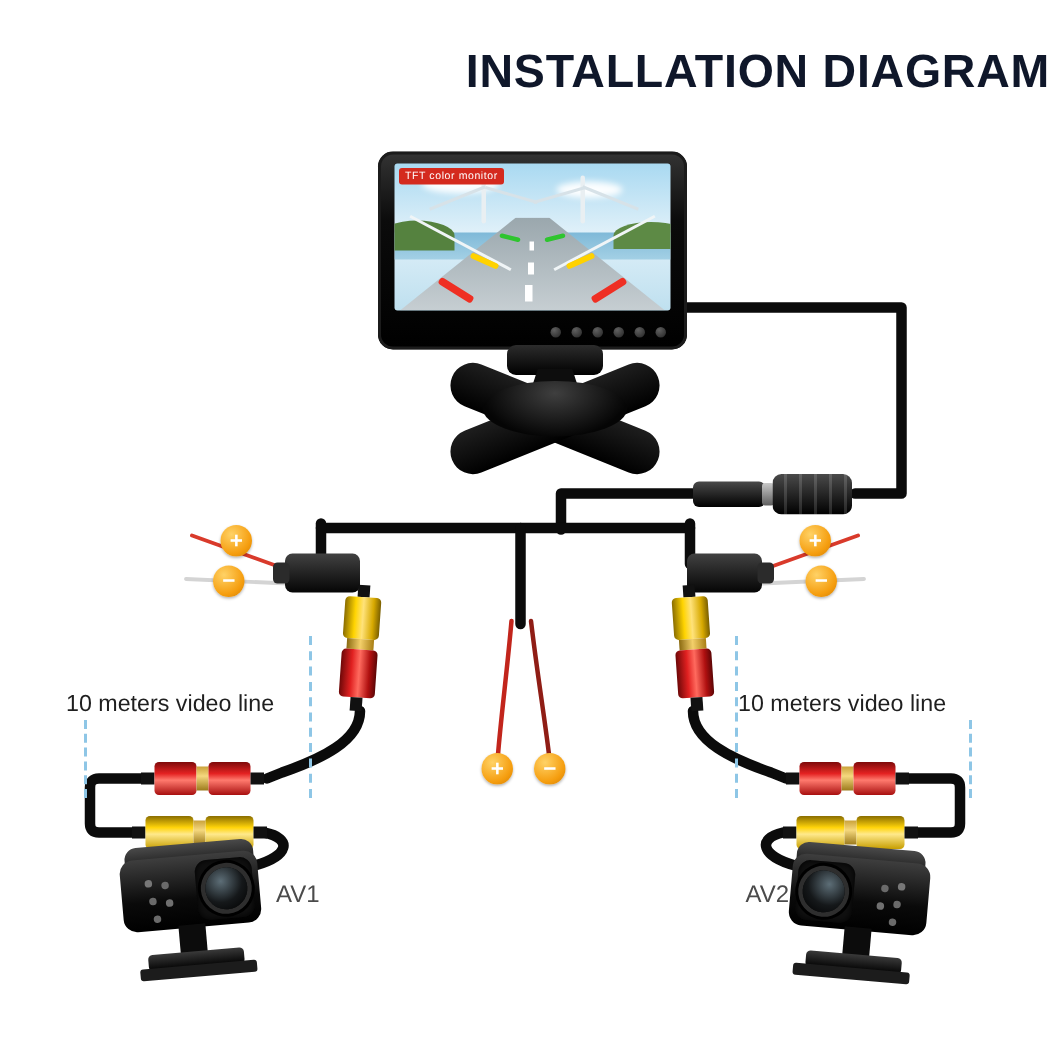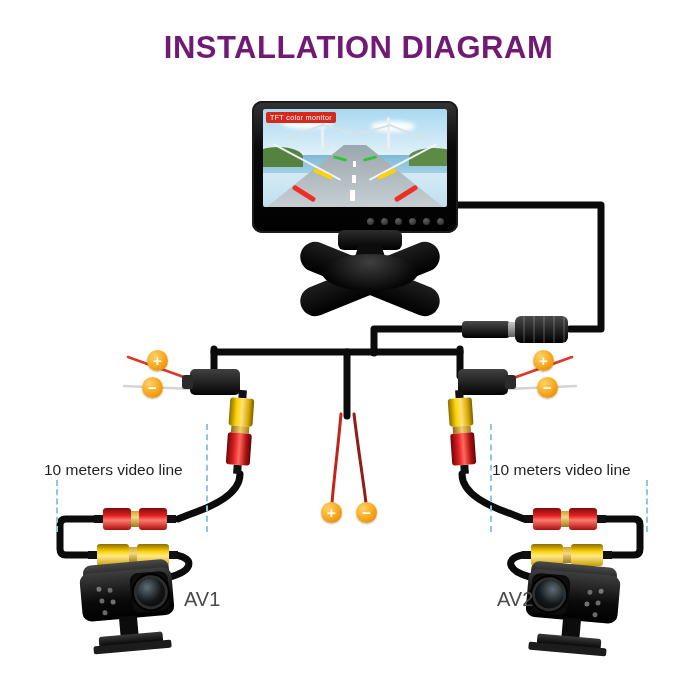--- a/index.html
+++ b/index.html
@@ -1,19 +1,19 @@
 <!DOCTYPE html>
 <html><head>
 <meta charset="utf-8">
 <style>
   html,body{margin:0;padding:0;background:#fff;}
   .canvas{position:relative;width:700px;height:700px;background:#ffffff;overflow:hidden;
           font-family:"Liberation Sans",sans-serif;}
-  .title{position:absolute;top:30px;left:17px;right:0;margin:0;text-align:center;
-         font-size:31px;font-weight:600;color:#701a75;letter-spacing:.5px;}
+  .title{position:absolute;top:30px;left:17px;right:0;margin:0;text-align:right;
+         font-size:31px;font-weight:600;color:#0f172a;letter-spacing:.5px;}
 
   
   svg.cables{position:absolute;left:0;top:0;z-index:1;}
   .cable{stroke:#0b0b0b;stroke-width:7;fill:none;stroke-linecap:round;stroke-linejoin:round;}
   .w-red{stroke:#d93a2b;stroke-width:2.6;fill:none;stroke-linecap:round;}
   .w-white{stroke:#d4d4d4;stroke-width:2.6;fill:none;stroke-linecap:round;}
   .w-trig1{stroke:#c2251c;stroke-width:3;fill:none;stroke-linecap:round;}
   .w-trig2{stroke:#8f1d15;stroke-width:3;fill:none;stroke-linecap:round;}
 
   
@@ -127,21 +127,21 @@
   .dv2{left:56px;top:480px;height:52px;}
   .dv3{left:490px;top:424px;height:108px;}
   .dv4{left:646px;top:480px;height:52px;}
 
   
   .vl-label{position:absolute;font-size:15.5px;color:#1f1f1f;z-index:4;white-space:nowrap;}
   .vl-left{left:44px;top:461px;}
   .vl-right{left:492px;top:461px;}
   .trigger-label{position:absolute;left:280px;top:529px;width:140px;text-align:center;
                  font-size:17px;color:#1b9cd7;z-index:4;}
-  .av-label{position:absolute;font-size:20px;color:#4b4b4b;z-index:4;}
+  .av-label{position:absolute;font-size:16px;color:#4b4b4b;z-index:4;}
   .av1{left:184px;top:588px;} .av2{left:497px;top:588px;}
 
   
   .camera{position:absolute;width:110px;height:100px;z-index:3;}
   .cam-left{left:76px;top:556px;transform:rotate(-5deg);}
   .cam-right{left:514px;top:558px;transform:scaleX(-1) rotate(-5deg);}
   .cam-visor{position:absolute;left:10px;top:6px;width:86px;height:16px;border-radius:8px 8px 3px 3px;
              background:linear-gradient(180deg,#4a4a4a,#161616);}
   .cam-body{position:absolute;left:6px;top:14px;width:92px;height:48px;border-radius:9px;
             background:linear-gradient(180deg,#3e3e3e,#0a0a0a 60%,#000);}

